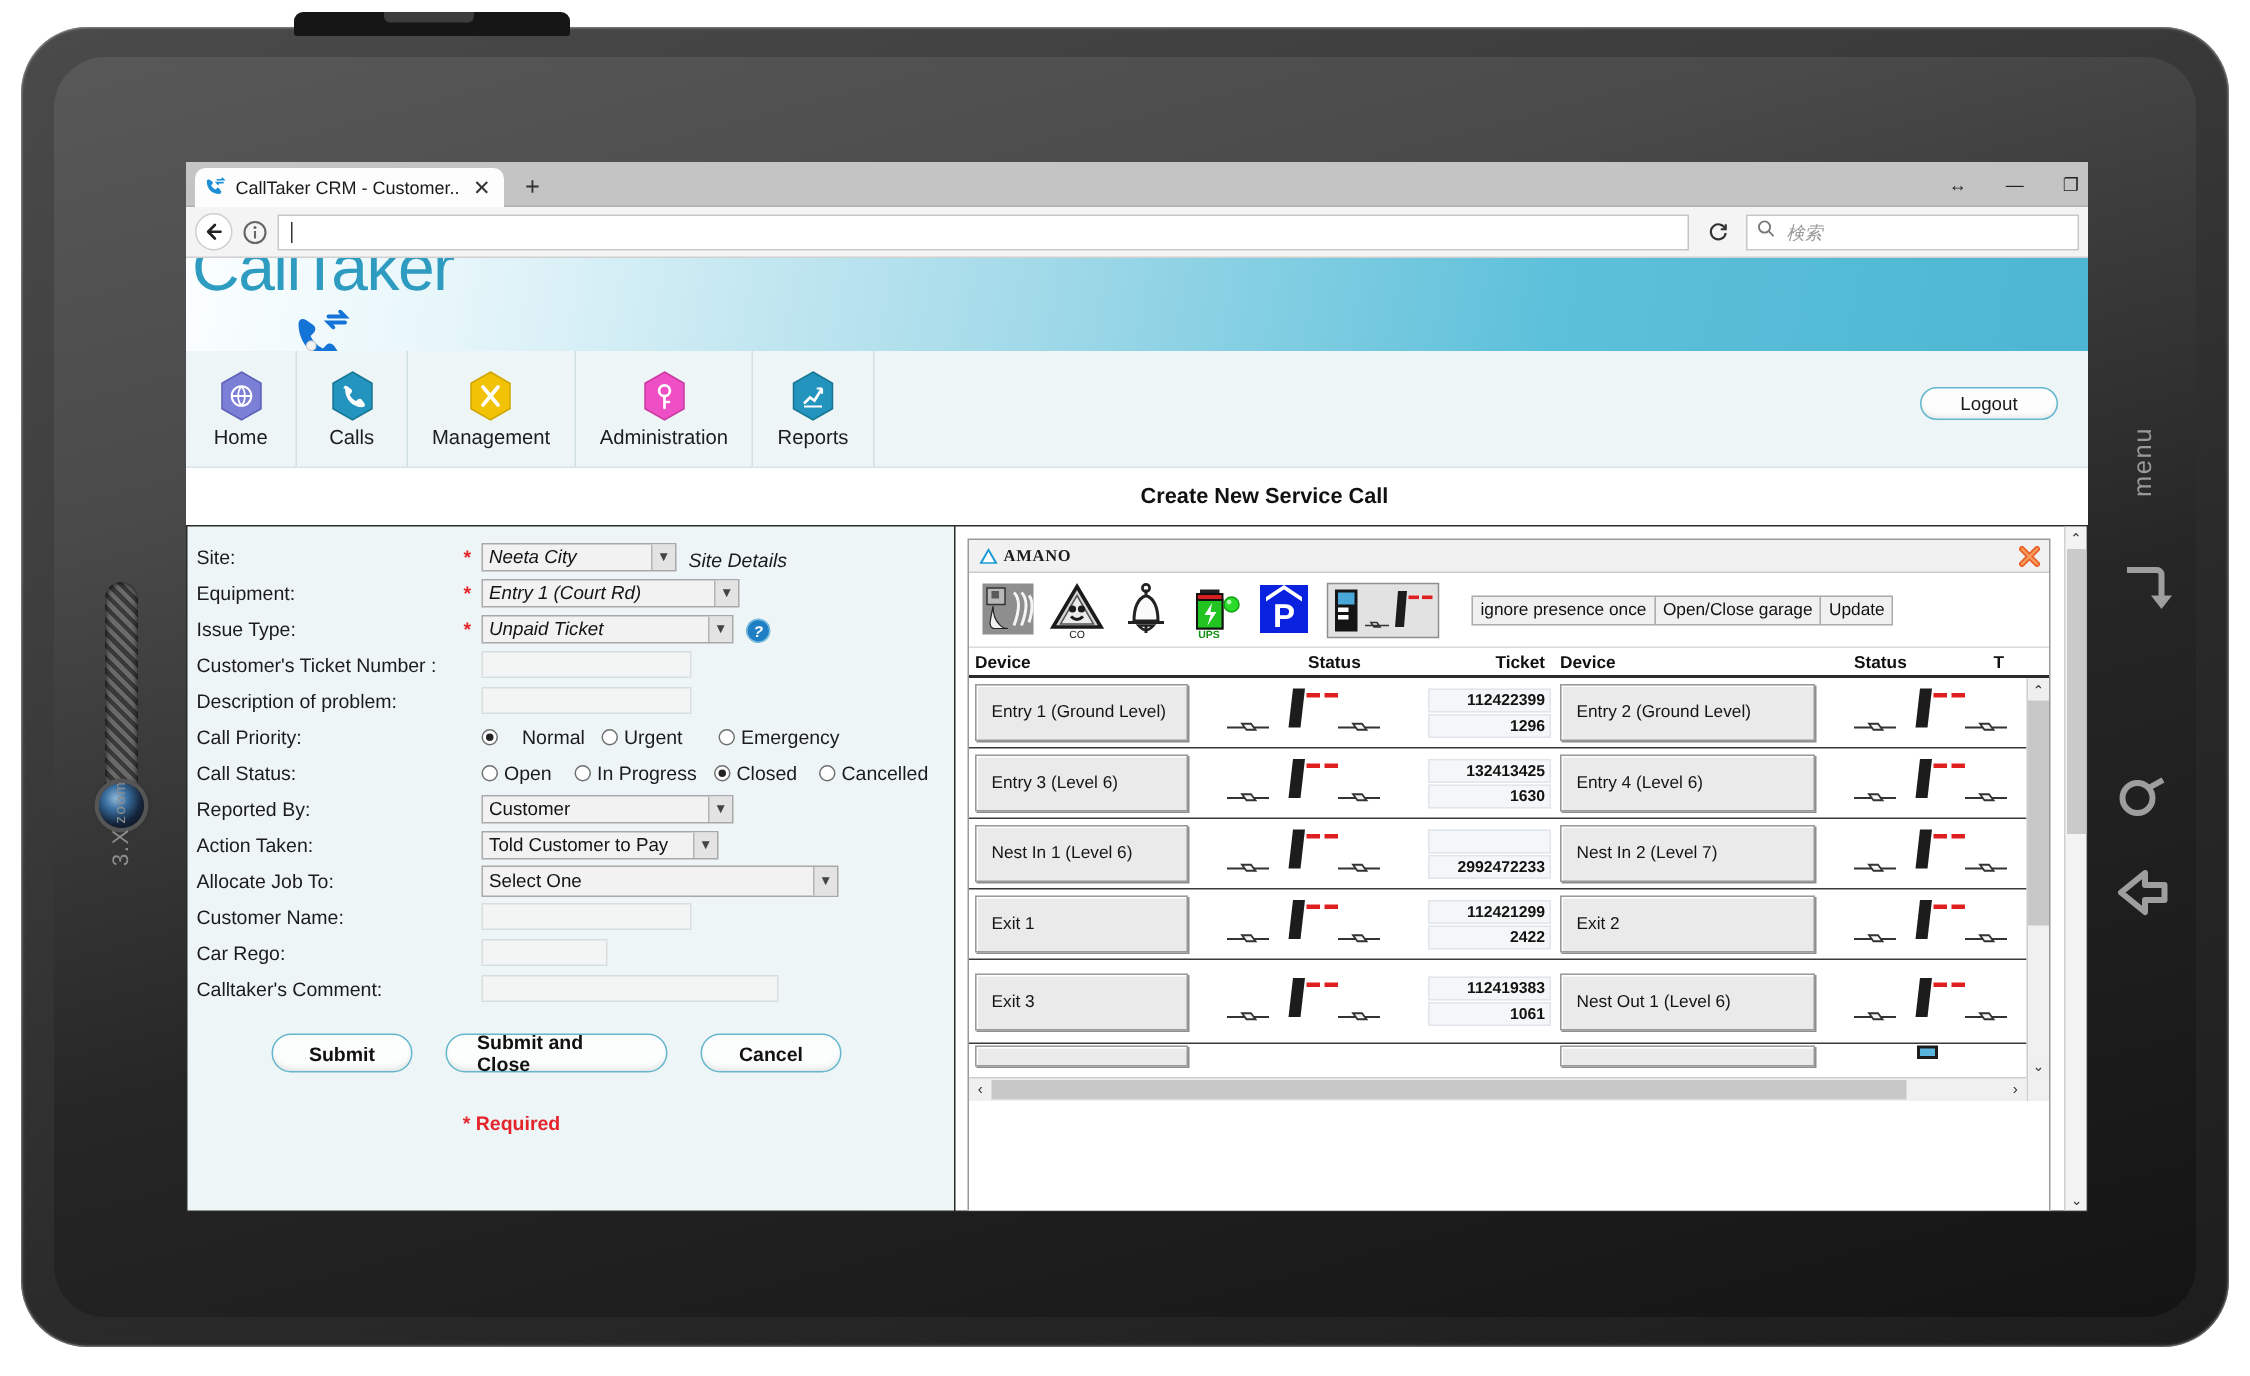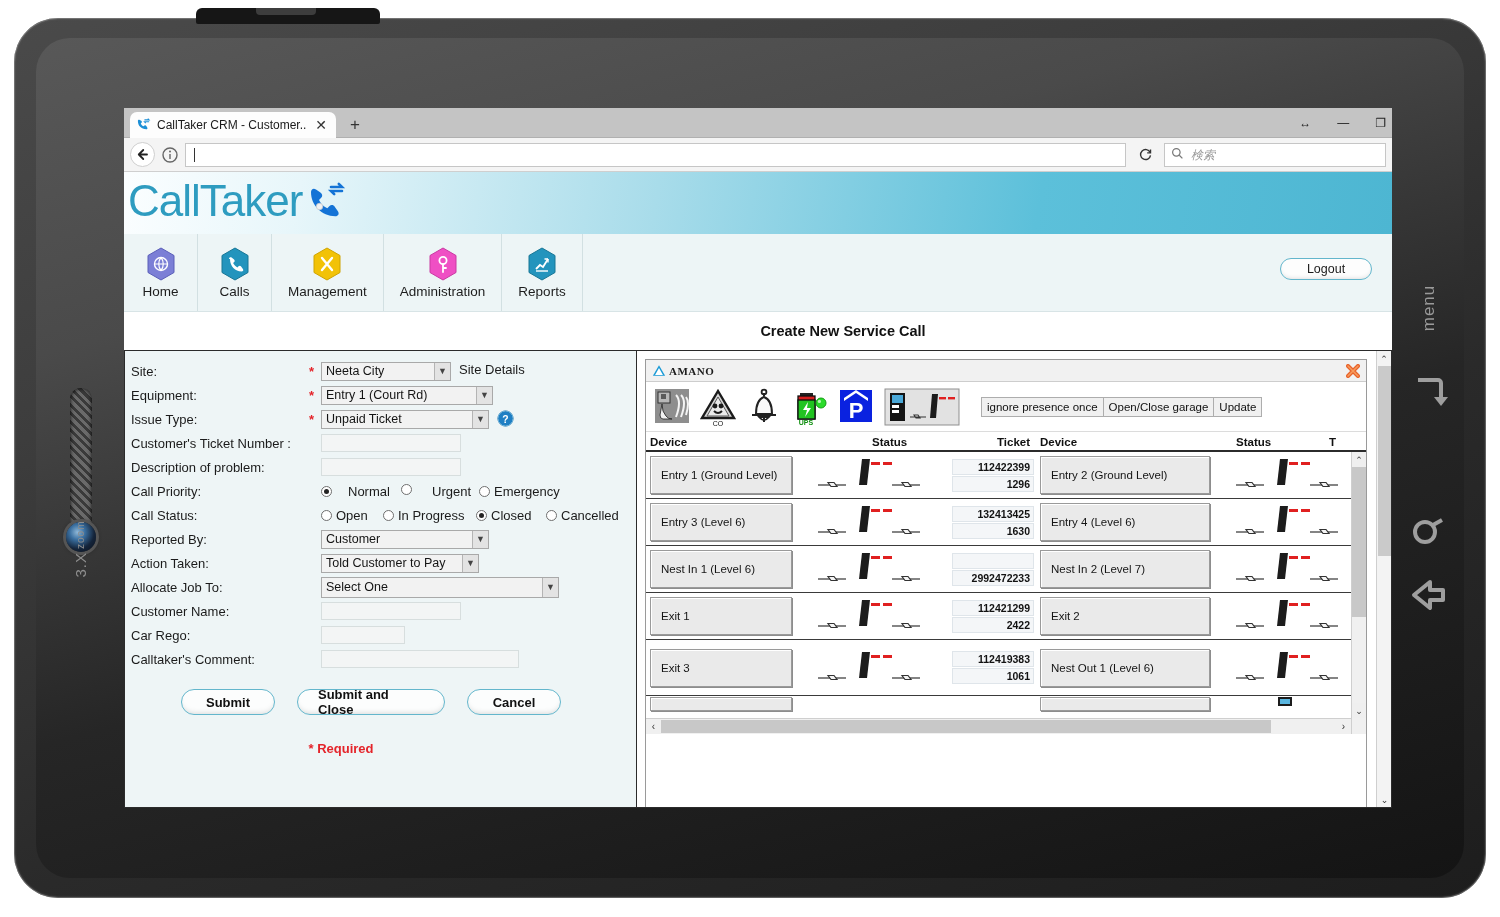--- a/index.html
+++ b/index.html
@@ -132,21 +132,21 @@
   
   #app{ position:relative; height:636px; background:#ffffff; overflow:hidden; }
   .app-header{
     height:62px;
     background:linear-gradient(100deg,#fbfeff 0%, #e7f6fa 14%, #a8dcea 42%, #5cc0da 72%, #4db6d2 100%);
     display:flex; align-items:center; padding:0 0 0 2px;
   }
   .brand{
     font-size:44px; color:#2e9cc0; font-weight:400; letter-spacing:-1px;
     display:flex; align-items:center; gap:4px; line-height:1;
-    padding-left:2px; padding-bottom:4px;
+    padding-left:2px; padding-bottom:4px;flex-direction:column;
   }
   .brand-icon{ width:40px; height:40px; margin-left:2px; }
 
   .navstrip{
     height:78px; background:#edf5f6; border-bottom:1px solid #d8e4e6;
     display:flex; position:relative;
   }
   .nav-item{
     border-right:1px solid #d2e0e2; height:100%;
     display:flex; flex-direction:column; align-items:center; justify-content:center;
@@ -172,21 +172,21 @@
   .content{ display:flex; height:458px; }
 
   
   .form-panel{
     width:512px; background:#eef5f6; border:1px solid #2b2b2b; border-right:none;
     position:relative; padding:8px 0 0 6px;
   }
   .frow{ display:flex; align-items:center; height:24px; font-size:13px; color:#1b1b1b; }
   .flabel{ width:178px; flex:0 0 178px; }
   .req{ color:#e4242a; font-weight:bold; width:12px; flex:0 0 12px; }
-  .fctl{ display:flex; align-items:flex-start; gap:8px; }
+  .fctl{ display:flex; align-items:flex-end; gap:8px;font-style:italic; }
   .sel{
     height:19px; background:#f2f2f2; border:1px solid #a9a9a9;
     display:flex; align-items:center; font-size:12.5px; color:#141414;
     padding-left:4px; position:relative; cursor:pointer;
   }
   .sel .arrow{
     width:16px; height:17px; background:#e3e3e3; border-left:1px solid #b4b4b4;
     position:absolute; right:0; top:0; display:flex; align-items:center; justify-content:center;
     font-size:9px; color:#444;
   }
@@ -535,21 +535,21 @@
         </div>
 
         <div class="frow">
           <span class="flabel">Call Priority:</span>
           <span class="req"></span>
           <span class="radio-row" style="gap:0">
             <span style="display:flex;align-items:center;gap:16px;width:80px">
               <span class="radio on"></span>
               <span>Normal</span>
             </span>
-            <span style="display:flex;gap:20px;width:78px">
+            <span style="display:flex;align-items:center;gap:4px;width:78px">
               <span class="radio"></span>
               <span>Urgent</span>
             </span>
             <span style="display:flex;align-items:center;gap:4px">
               <span class="radio"></span>
               <span>Emergency</span>
             </span>
           </span>
         </div>
 

